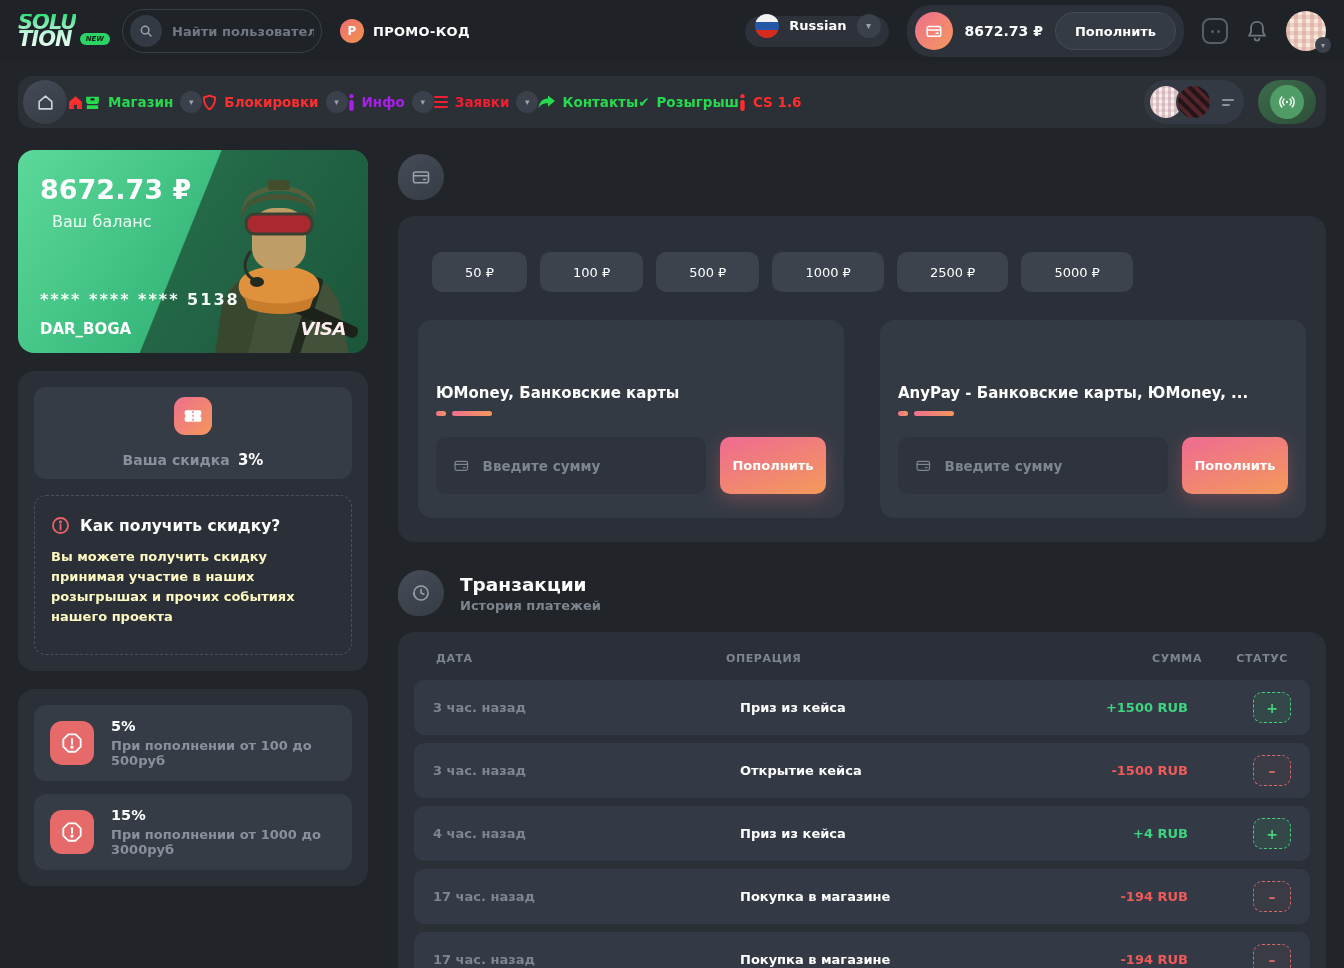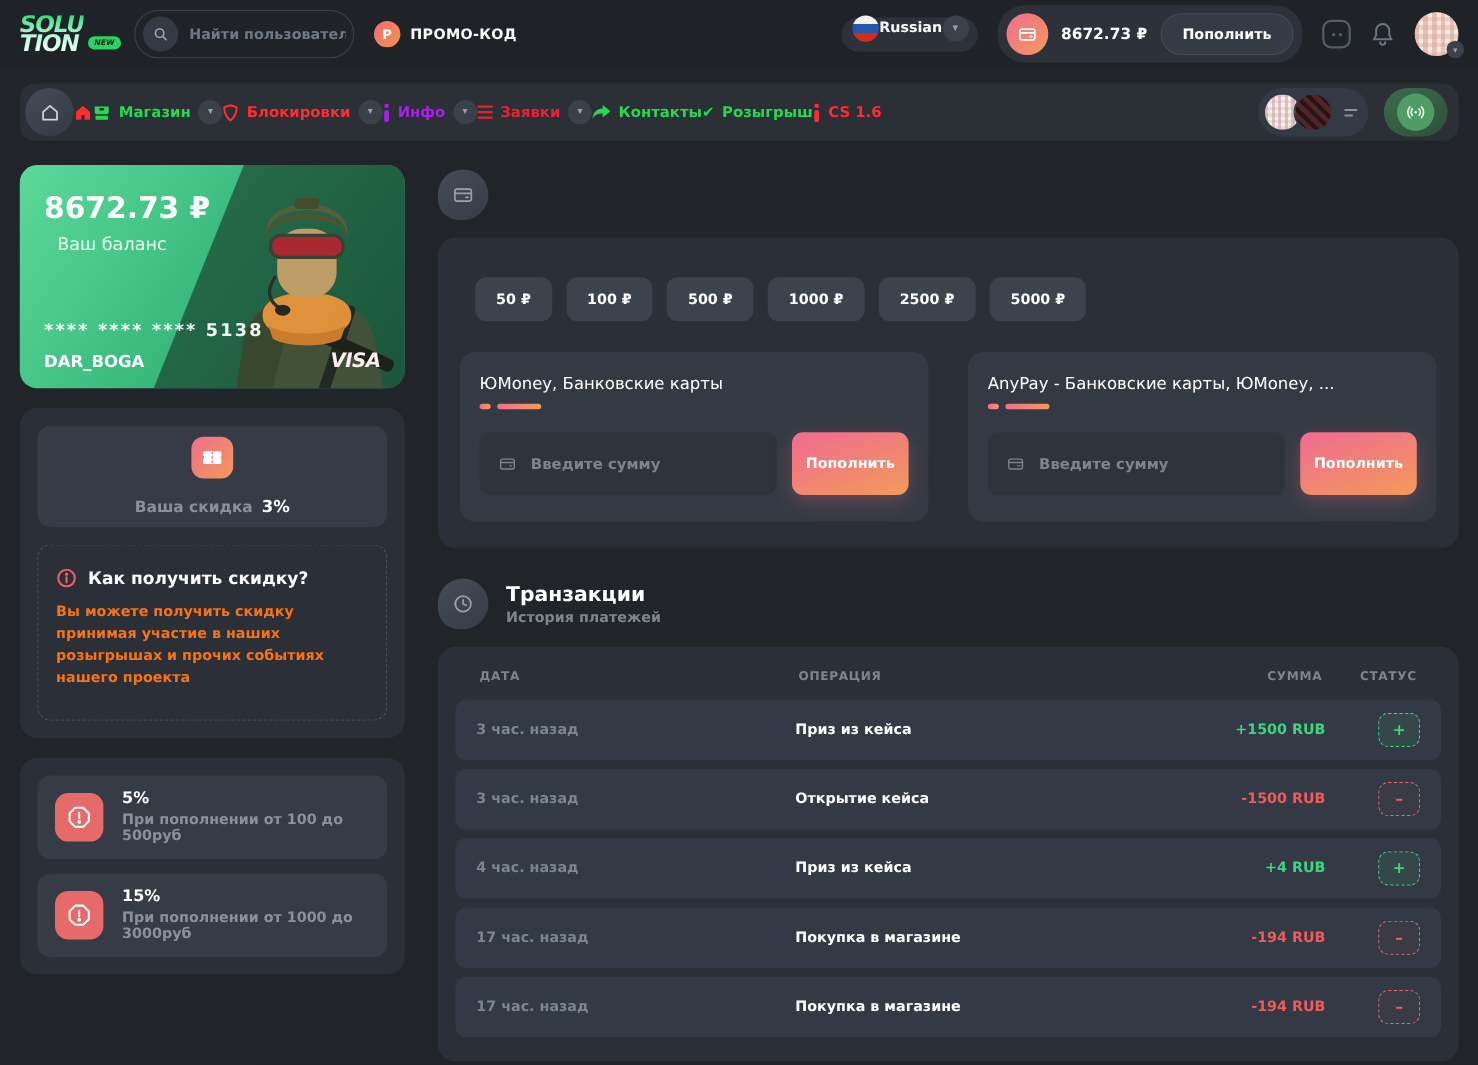--- a/index.html
+++ b/index.html
@@ -36,21 +36,21 @@
   }
   .search-pill input::placeholder { color:#707883; }
   .promo { display:flex; align-items:center; gap:9px; cursor:pointer; }
   .promo-ic {
     width:24px; height:24px; border-radius:50%; color:#fff; font-weight:800; font-size:12px;
     background:linear-gradient(135deg,#ef6e71,#f0934f); display:flex; align-items:center; justify-content:center;
   }
   .promo-label { font-weight:800; font-size:13px; letter-spacing:.3px; }
   .top-spacer { flex:1; }
   .pill { background:#2c313a; border-radius:24px; display:flex; align-items:center; }
-  .lang-pill { height:31px; padding:0 8px 11px 10px; cursor:pointer; }
+  .lang-pill { height:31px; padding:0 8px 11px 10px; gap:10px; cursor:pointer; }
   .flag { width:24px; height:24px; border-radius:50%; overflow:hidden; flex:none;
     background:linear-gradient(180deg,#f2f2f2 0 33%,#2457a5 33% 66%,#d52b1e 66% 100%); }
   .lang-label { font-weight:700; }
   .chev-circle { width:24px; height:24px; border-radius:50%; background:#3a414b; color:#9aa1ab;
     display:flex; align-items:center; justify-content:center; font-size:10px; flex:none; }
   .wallet-pill { height:52px; padding:0 8px; gap:12px; }
   .wallet-ic { width:38px; height:38px; border-radius:50%;
     background:linear-gradient(135deg,#ef6f8d,#f3985c); display:flex; align-items:center; justify-content:center; flex:none; }
   .balance-label { font-weight:800; font-size:14px; }
   .topup-btn {
@@ -126,63 +126,63 @@
   
   .panel-side { margin-top:18px; background:#2b2f37; border-radius:16px; padding:16px; }
   .discount-row { background:#363c46; border-radius:12px; padding:10px 14px; display:flex; align-items:center; gap:16px;flex-direction:column; }
   .ticket-ic { width:38px; height:38px; border-radius:11px; flex:none;
     background:linear-gradient(135deg,#ef6f8d,#f3985c); display:flex; align-items:center; justify-content:center; }
   .discount-label { color:#8a919c; font-size:14px; font-weight:600; }
   .discount-value { font-weight:800; font-size:15px; margin-left:4px; }
   .how-box { margin-top:16px; border:1.5px dashed #4a515c; border-radius:12px; padding:20px 16px 26px; }
   .how-title-row { display:flex; align-items:center; gap:10px; margin-bottom:12px; }
   .how-title { font-weight:800; font-size:15.5px; }
-  .how-text { color:#f97316; font-size:13px; font-weight:600; line-height:1.55; }
+  .how-text { color:#fef9c3; font-size:13px; font-weight:600; line-height:1.55; }
 
   .tiers { display:grid; gap:13px; }
   .tier-row { background:#363c46; border-radius:12px; padding:13px 16px; display:flex; align-items:center; gap:17px; }
   .tier-ic { width:44px; height:44px; border-radius:12px; background:#e66a6a; flex:none;
     display:flex; align-items:center; justify-content:center; }
   .tier-pct { font-weight:800; font-size:14.5px; margin-bottom:4px; }
   .tier-cond { color:#8a919c; font-size:13px; font-weight:600; }
 
   
   .section-header { display:flex; align-items:center; gap:16px; margin:4px 0 16px; }
   .sh-badge { width:46px; height:46px; border-radius:50% 50% 50% 42%;
     background:linear-gradient(145deg,#454c57,#363c45); display:flex; align-items:center; justify-content:center; flex:none; }
   .sh-title { font-size:18.5px; font-weight:800; margin-bottom:3px; }
   .sh-sub { color:#7d858f; font-size:13px; font-weight:600; }
 
   
   .panel-main { background:#2b2f37; border-radius:16px; }
   .aggregator { padding:36px 20px 24px; margin-bottom:28px; }
   .chips { display:flex; gap:13px; margin:0 14px 28px; }
-  .chip { background:#3c434d; border:none; color:#fff; font-family:inherit; font-weight:700; font-size:13px;
-    height:40px; padding:0 19px; border-radius:10px; cursor:pointer; }
+  .chip { background:#3c434d; border:none; color:#fff; font-family:inherit; font-weight:400; font-size:13px;
+    height:40px; padding:0 33px; border-radius:10px; cursor:pointer; }
   .methods { display:flex; gap:36px; }
   .method-card { flex:1; background:#343a44; border-radius:14px; padding:20px 18px 24px; }
-  .method-title { font-weight:400; font-size:15px; }
+  .method-title { font-weight:700; font-size:15px;margin-top:44px; }
   .method-decor { display:flex; gap:6px; margin-top:9px; }
   .method-decor i { height:5px; border-radius:3px; background:linear-gradient(90deg,#ef6f8d,#f3985c); }
   .method-decor i:nth-child(1){ width:10px; } .method-decor i:nth-child(2){ width:40px; }
   .method-io { display:flex; align-items:center; gap:14px; margin-top:21px; }
   .sum-field { flex:1; height:57px; background:#2e333c; border-radius:10px; display:flex; align-items:center; padding:0 17px; gap:13px; }
   .sum-field input { background:transparent; border:none; outline:none; color:#cfd4da; width:100%;
     font-family:inherit; font-size:13.5px; font-weight:600; }
   .sum-field input::placeholder { color:#7d858f; }
   .pay-btn { width:106px; height:57px; border:none; border-radius:10px; cursor:pointer; flex:none;
     background:linear-gradient(160deg,#ef6f8d 10%,#f3985c 95%); color:#fff; font-family:inherit;
     font-weight:800; font-size:13px; box-shadow:0 6px 18px rgba(239,111,120,.28); }
 
   
   .transactions { padding:20px 16px 22px; }
   .t-grid { display:grid; grid-template-columns:290px 1fr 190px 86px; align-items:center; }
   .thead { padding:0 22px 15px; color:#7d858f; font-size:11px; font-weight:700; letter-spacing:.6px; }
   .th-right { text-align:right; }
-  .trow { background:#333945; border-radius:10px; height:55px; padding:0 19px; margin-bottom:8px; }
+  .trow { background:#333945; border-radius:10px; height:55px; padding:0 19px; margin-bottom:8px;gap:17px; }
   .trow:last-child { margin-bottom:0; }
   .t-date { color:#7d858f; font-weight:600; }
   .t-op { font-weight:800; font-size:13px; }
   .t-amt { text-align:right; font-weight:800; font-size:13px; }
   .t-status { display:flex; justify-content:flex-end; }
   .plus .t-amt { color:#3ed581; }
   .minus .t-amt { color:#ef5a5a; }
   .badge { width:38px; height:31px; border-radius:9px; display:flex; align-items:center; justify-content:center;
     font-weight:800; font-size:14px; }
   .plus .badge { border:1px dashed #49d17c; color:#49d17c; background:rgba(73,209,124,.10); }

